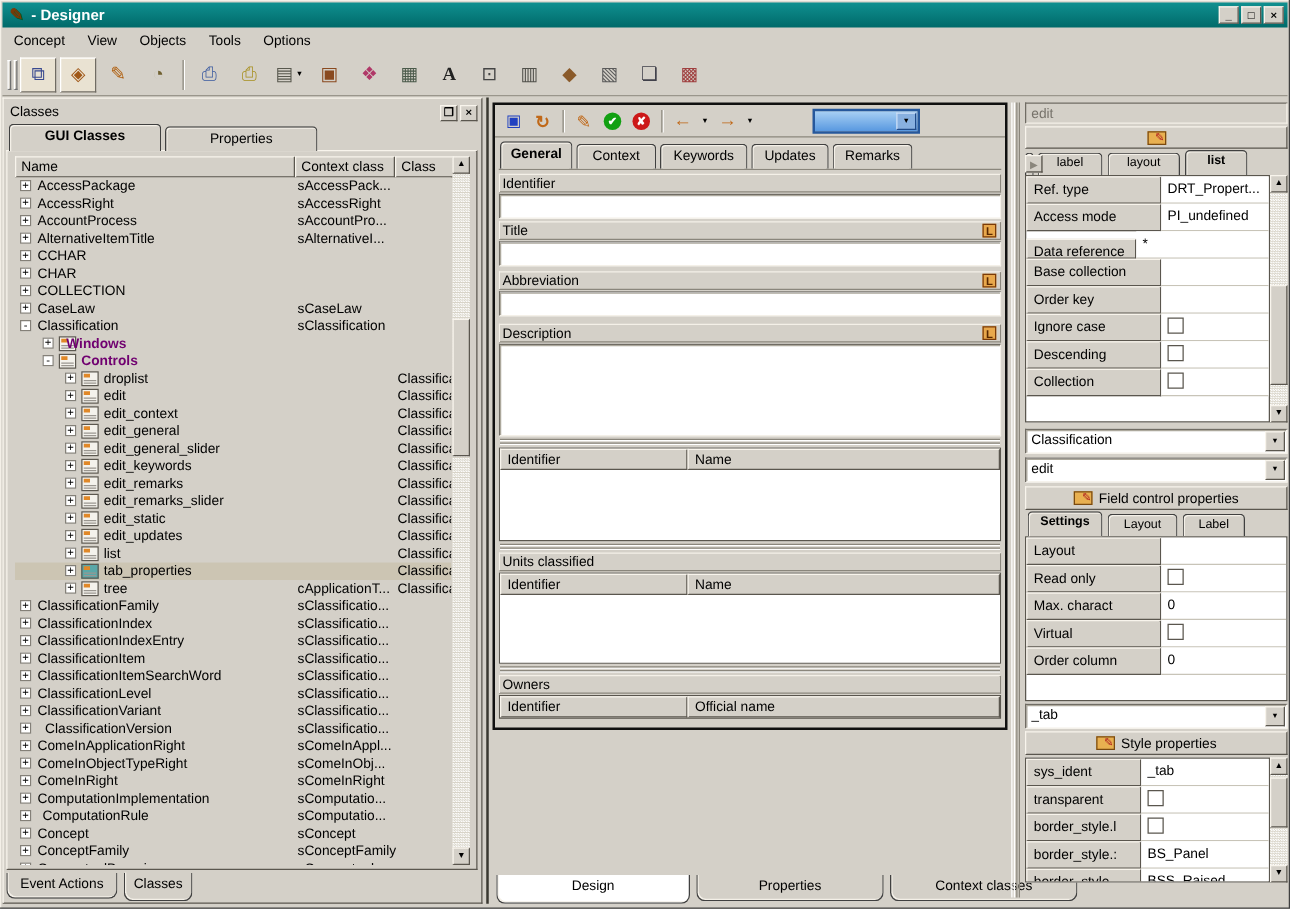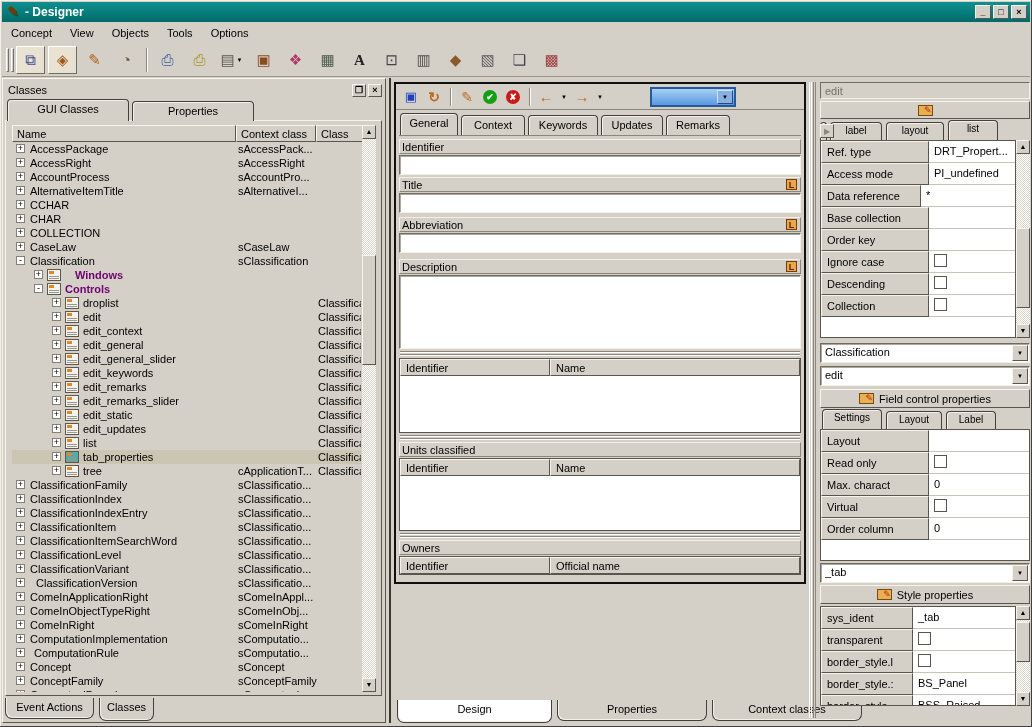--- a/index.html
+++ b/index.html
@@ -26,21 +26,21 @@
   .tb-btn{width:29px;height:28px;background:transparent;border:1px solid transparent;display:flex;
     align-items:center;justify-content:center;margin-right:3px;padding:0;}
   .tb-btn.pressed{border-color:#fff #706c64 #706c64 #fff;background:#e9e2d2;}
   .tbico{font-size:15px;line-height:16px;}
   .tb-sep{width:2px;height:24px;margin:0 5px 0 2px;border-left:1px solid #8a867c;border-right:1px solid #fff;}
   .caret{font-size:6px;margin-left:2px;color:#000;}
   
   .tab{position:absolute;top:0;height:100%;background:#d4d0c8;border:1px solid #404040;
     border-bottom:none;border-radius:4px 4px 0 0;text-align:center;padding-top:3px;cursor:default;
     box-shadow:inset 1px 1px 0 #f4f0e8;}
-  .tab.active{top:-2px;height:calc(100% + 2px);font-weight:normal;z-index:3;}
+  .tab.active{top:-2px;height:calc(100% + 2px);font-weight:bold;z-index:3;}
   .btab{position:absolute;top:0;height:100%;background:#d4d0c8;border:1px solid #404040;border-top:none;
     border-radius:0 0 7px 7px;text-align:center;padding-top:3px;box-shadow:inset 1px -1px 0 #f4f0e8;}
   .btab.active{height:calc(100% + 2px);z-index:3;}
   .btab.white{background:#fff;text-align:center;}
   
   .left-panel{position:absolute;left:2px;top:78px;width:384px;height:645px;}
   .lp-header{position:absolute;left:2px;top:3px;right:3px;height:16px;display:flex;align-items:center;}
   .lp-title{flex:1;padding-left:3px;}
   .lp-hbtn{width:14px;height:13px;background:#d4d0c8;font-size:9px;line-height:11px;text-align:center;
     padding:0;margin-left:2px;font-weight:bold;}
@@ -270,21 +270,21 @@
             <span class="c-ctx">sCaseLaw</span>
           </div>
           <div class="trow">
             <span class="expander" style="left: 4px;">-</span>
             <span class="c-name" style="left: 18px;">Classification</span>
             <span class="c-ctx">sClassification</span>
           </div>
           <div class="trow">
             <span class="expander" style="left: 22px;">+</span>
             <span class="node-icon" style="left: 35px;"></span>
-            <span class="c-name bold" style="left: 63px;">Windows</span>
+            <span class="c-name bold" style="left: 41px;">Windows</span>
           </div>
           <div class="trow">
             <span class="expander" style="left: 22px;">-</span>
             <span class="node-icon" style="left: 35px;"></span>
             <span class="c-name bold" style="left: 53px;">Controls</span>
           </div>
           <div class="trow">
             <span class="expander" style="left: 40px;">+</span>
             <span class="node-icon" style="left: 53px;"></span>
             <span class="c-name" style="left: 71px;">droplist</span>
@@ -562,21 +562,21 @@
     <div class="grid" id="rp-grid1" style="left:12px;right:16px;top:60px;height:198px;">
         <div class="grow">
           <div class="glabel" style="width: 108px;">Ref. type</div>
           <div class="gval">DRT_Propert...</div>
         </div>
         <div class="grow">
           <div class="glabel" style="width: 108px;">Access mode</div>
           <div class="gval">PI_undefined</div>
         </div>
         <div class="grow">
-          <div class="glabel" style="width: 100px;">Data reference</div>
+          <div class="glabel" style="width: 88px; margin-top: 6px;">Data reference</div>
           <div class="gval">*</div>
         </div>
         <div class="grow">
           <div class="glabel" style="width: 108px;">Base collection</div>
           <div class="gval"></div>
         </div>
         <div class="grow">
           <div class="glabel" style="width: 108px;">Order key</div>
           <div class="gval"></div>
         </div>

